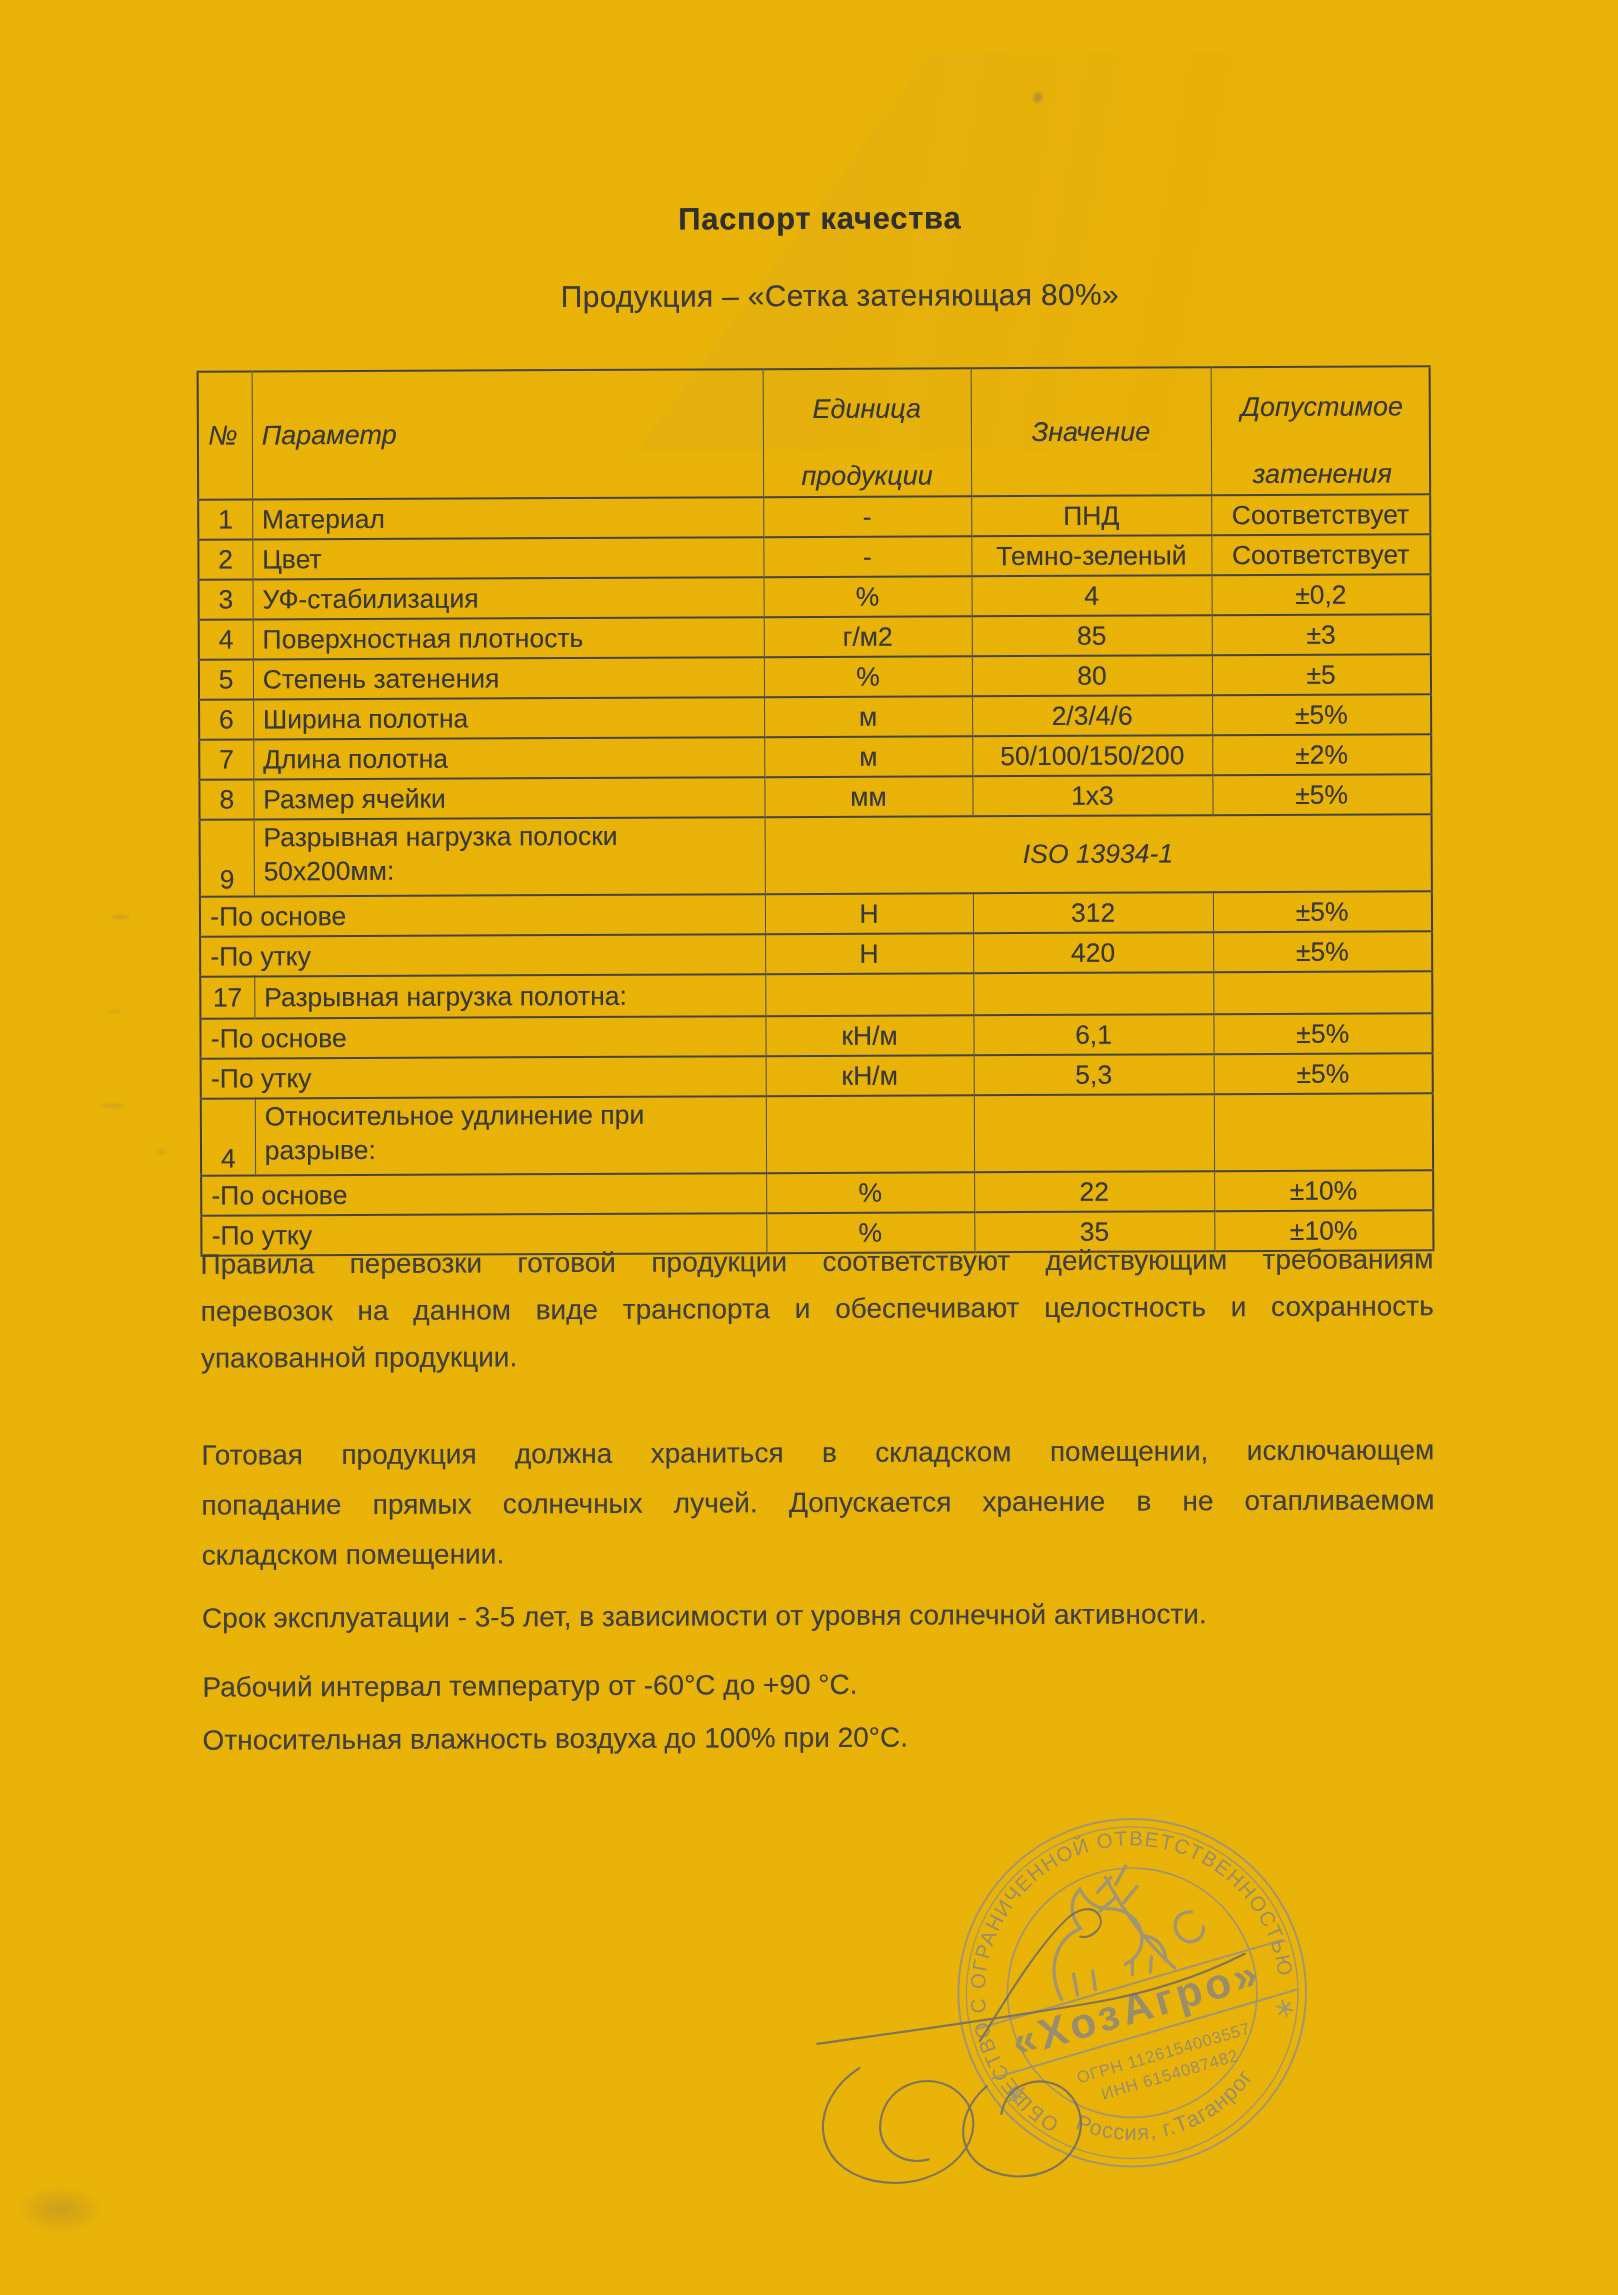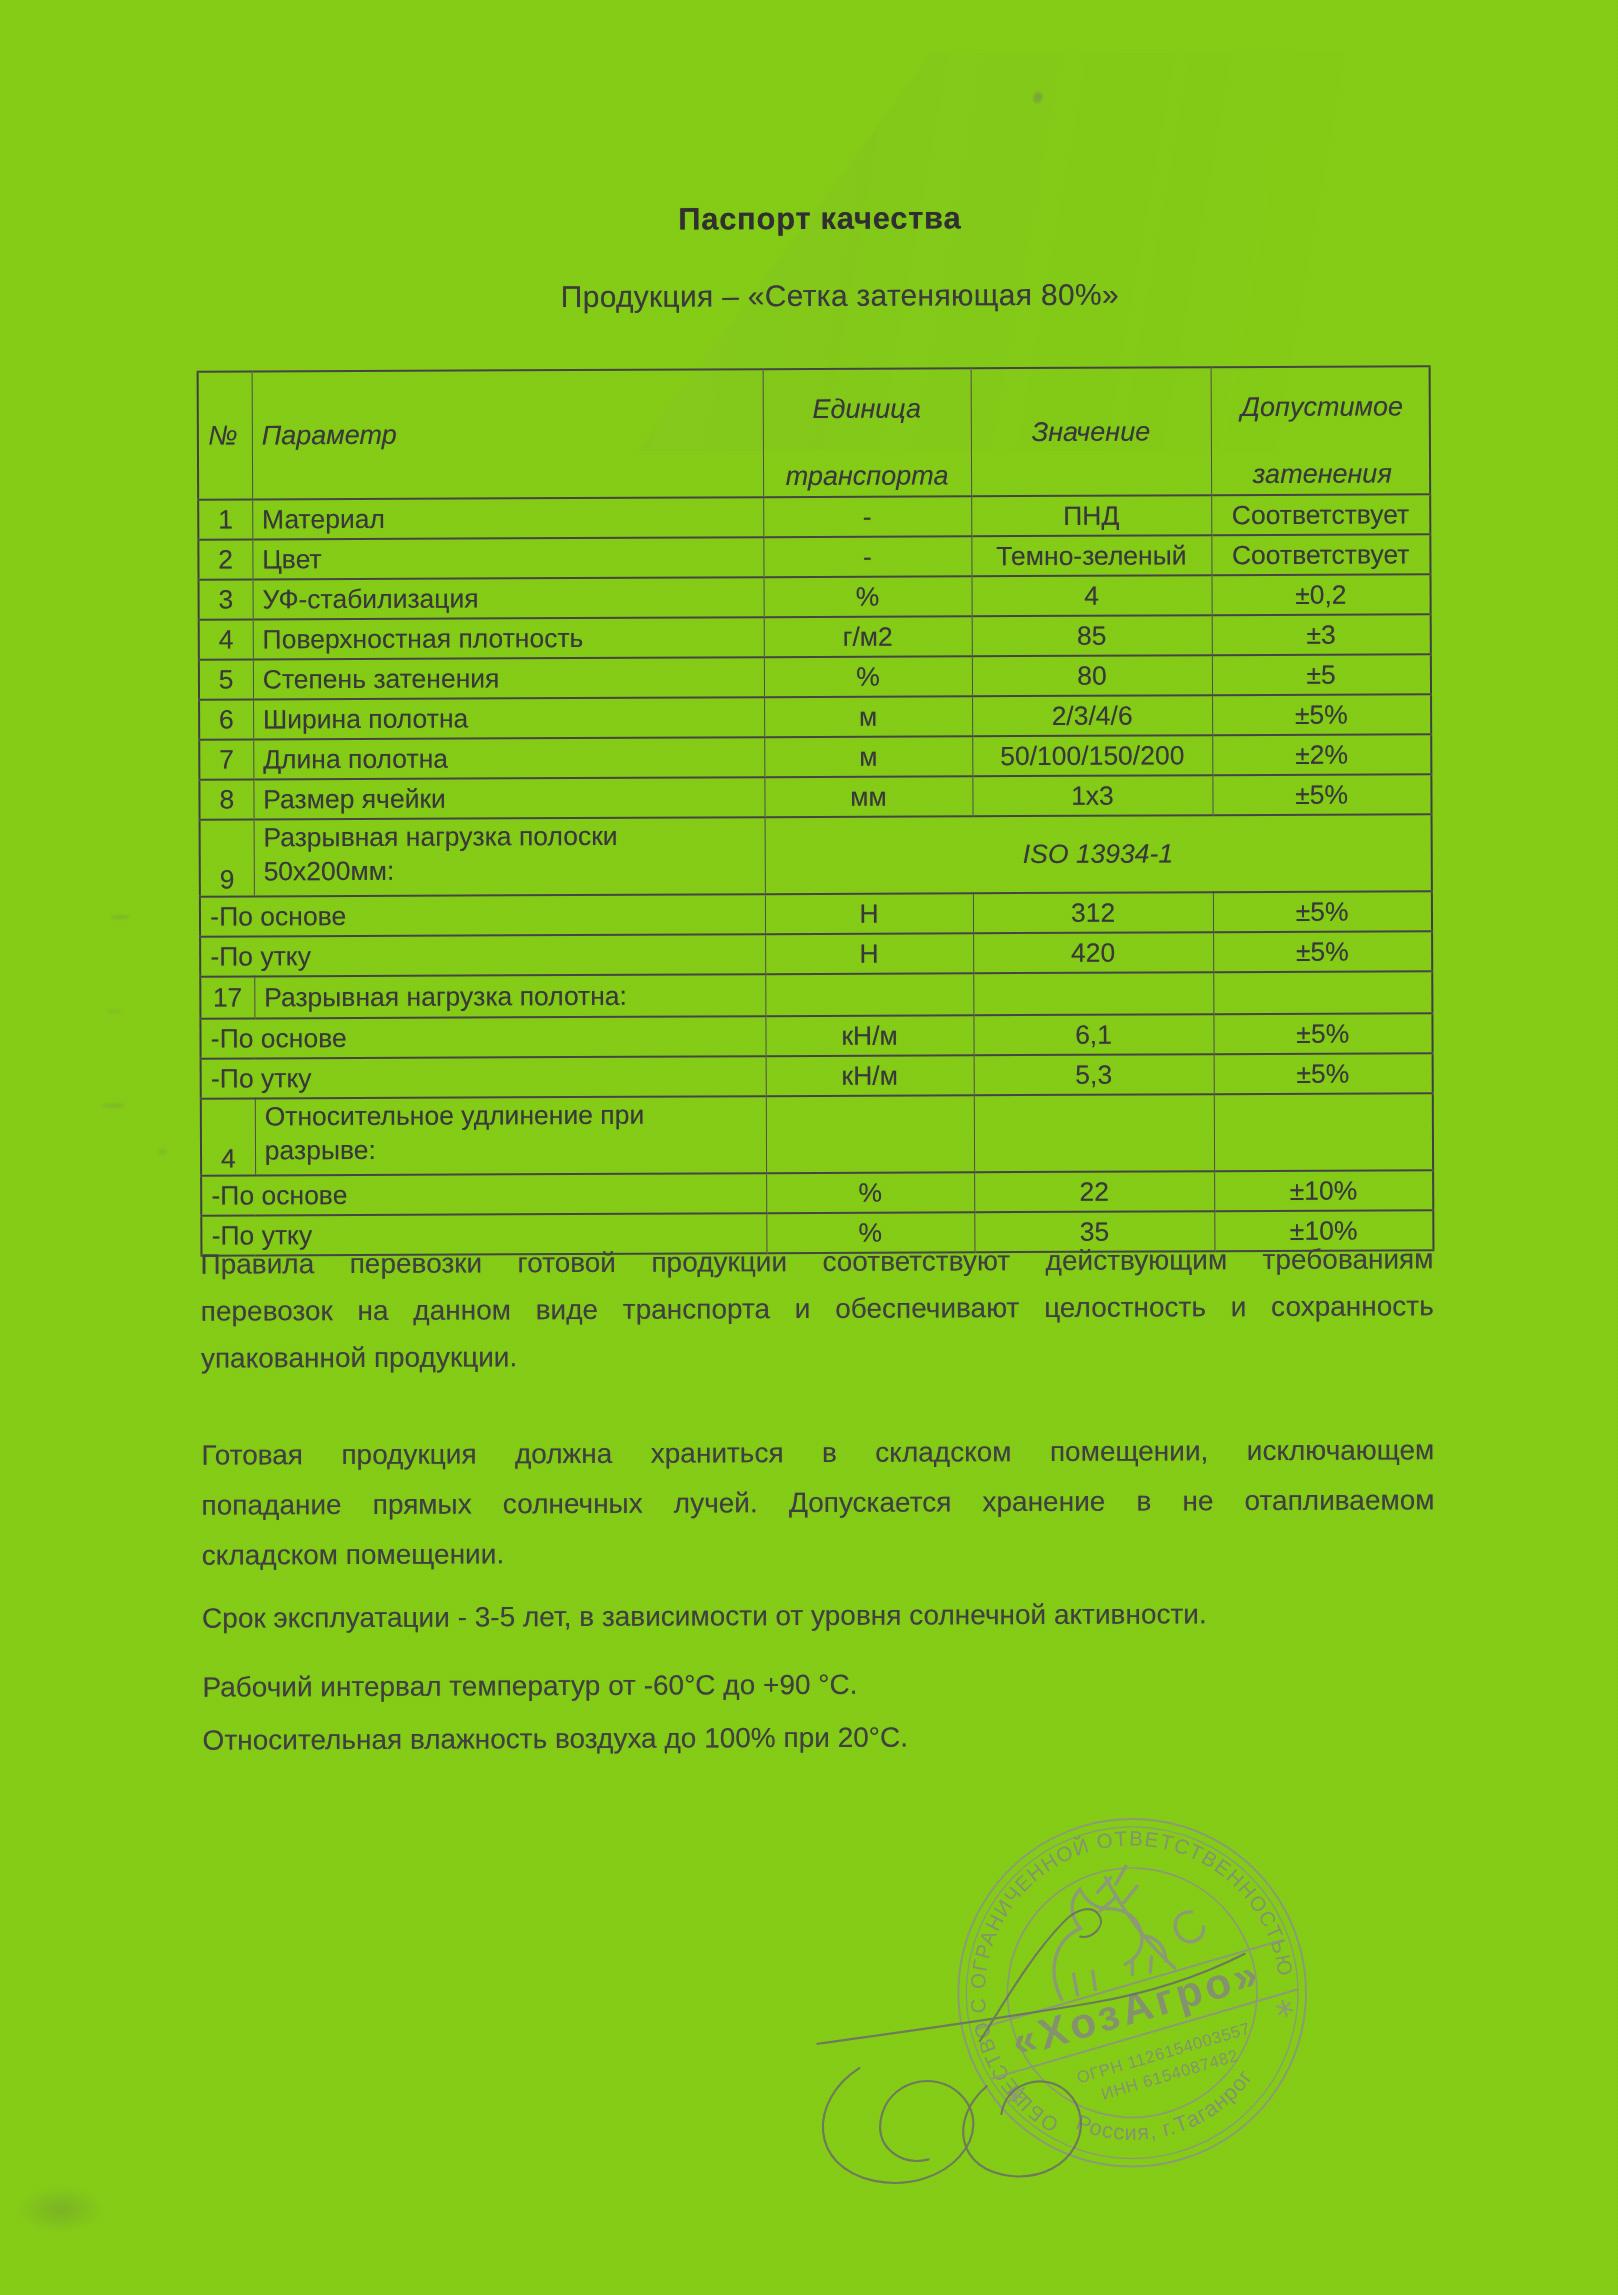--- a/index.html
+++ b/index.html
@@ -1,18 +1,18 @@
 <!DOCTYPE html>
 <html style="font-size:10.6px"><head>
 <meta charset="utf-8">
 <style>
   html,body{margin:0;padding:0;background:#ffffff;}
   .page{
     position:relative;width:1619px;height:2295px;overflow:hidden;
-    background:#84cc16;color:#3c3c3c;
+    background:#eab308;color:#3c3c3c;
     font-family:"Liberation Sans",sans-serif;
   }
   .grain{
     position:absolute;inset:0;pointer-events:none;z-index:5;
     background-image:radial-gradient(rgba(100,100,100,.06) 0.7px, transparent 0.9px);
     background-size:4px 4px;opacity:.4;
   }
   .tone{
     position:absolute;left:637px;top:53px;width:982px;height:398px;z-index:0;
     background:linear-gradient(100deg, rgba(140,140,140,.05), rgba(140,140,140,0) 70%);
@@ -108,21 +108,21 @@
           <col style="width:240px">
           <col style="width:219px">
       </colgroup>
       <thead>
         <tr class="h174">
           <th class="th-left">№</th>
           <th class="th-left">Параметр</th>
           <th>
             <div class="th-col center">
               <span>Единица</span>
-              <span>транспорта</span>
+              <span>продукции</span>
             </div>
           </th>
           <th class="th-center">Значение</th>
           <th>
             <div class="th-col left">
               <span>Допустимое</span>
               <span>затенения</span>
             </div>
           </th>
         </tr>

